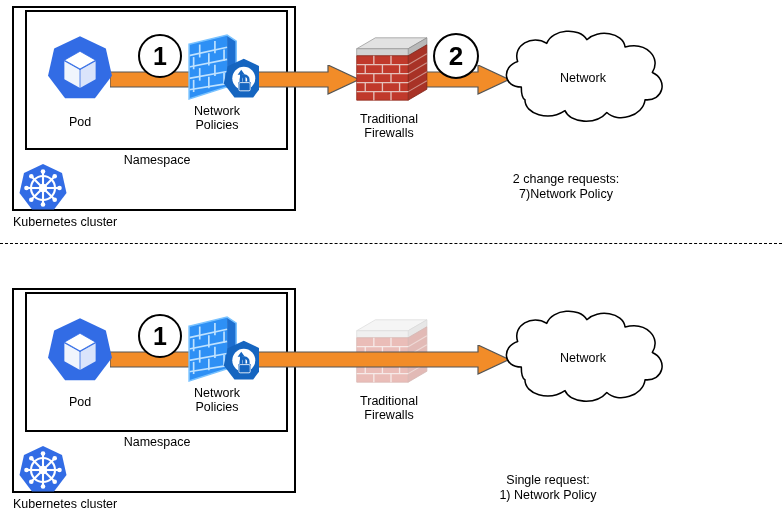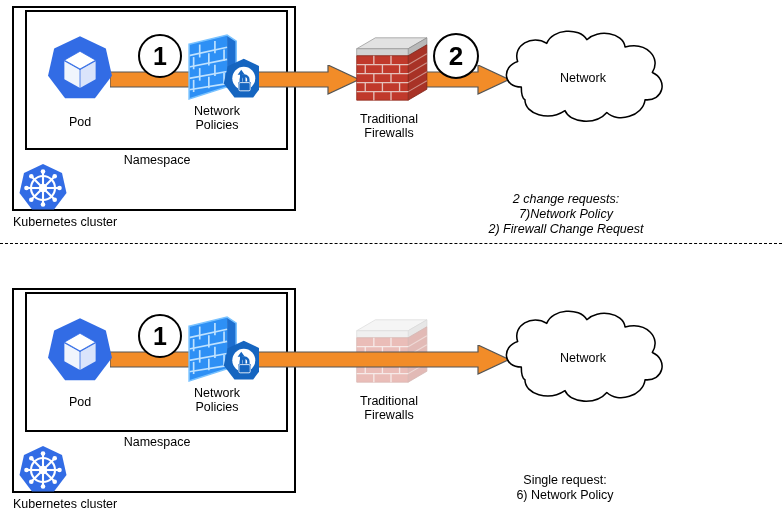--- a/index.html
+++ b/index.html
@@ -263,21 +263,21 @@
 
     <div class="badge" style="left:433px; top:33px; width:42px; height:42px; font-size:26px;">2</div>
 
     <div class="icon" style="left:494px; top:26px; width:182px; height:102px;">
       <svg width="182" height="102" viewBox="0 0 200 110">
           <use href="#sym-cloud"></use>
         </svg>
     </div>
     <div class="cloudtext" style="left:583px; top:78px;">Network</div>
 
-    <div class="note" style="left:566px; top:192px;font-style:italic;"><span>2 change requests:</span><br><span>7)Network Policy</span><br><span>2) Firewall Change Request</span></div>
+    <div class="note" style="left:566px; top:172px;"><span>2 change requests:</span><br><span>7)Network Policy</span><br></div>
   </div>
 
   <div class="divider" style="top:243px;"></div>
 
   <div>
 
     <div class="box" style="left:12px; top:288px; width:284px; height:205px;"></div>
     <div class="box" style="left:25px; top:292px; width:263px; height:140px;"></div>
 
     <div class="icon faded" style="left:352px; top:312px; width:78px; height:78px;">
@@ -318,16 +318,16 @@
     </div>
     <div class="label" style="left:13px; top:497px;">Kubernetes cluster</div>
 
     <div class="icon" style="left:494px; top:306px; width:182px; height:102px;">
       <svg width="182" height="102" viewBox="0 0 200 110">
           <use href="#sym-cloud"></use>
         </svg>
     </div>
     <div class="cloudtext" style="left:583px; top:358px;">Network</div>
 
-    <div class="note" style="left:565px; top:473px;"><span>Single request:</span><br><span>6) Network Policy</span></div>
+    <div class="note" style="left:548px; top:473px;"><span>Single request:</span><br><span>1) Network Policy</span></div>
   </div>
 
 </div>
 
 </body></html>

